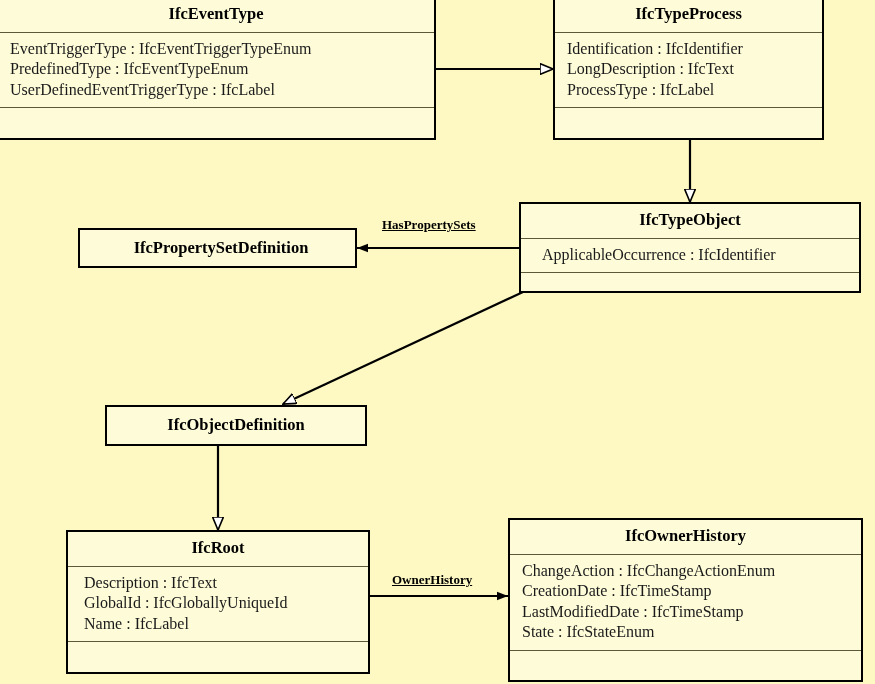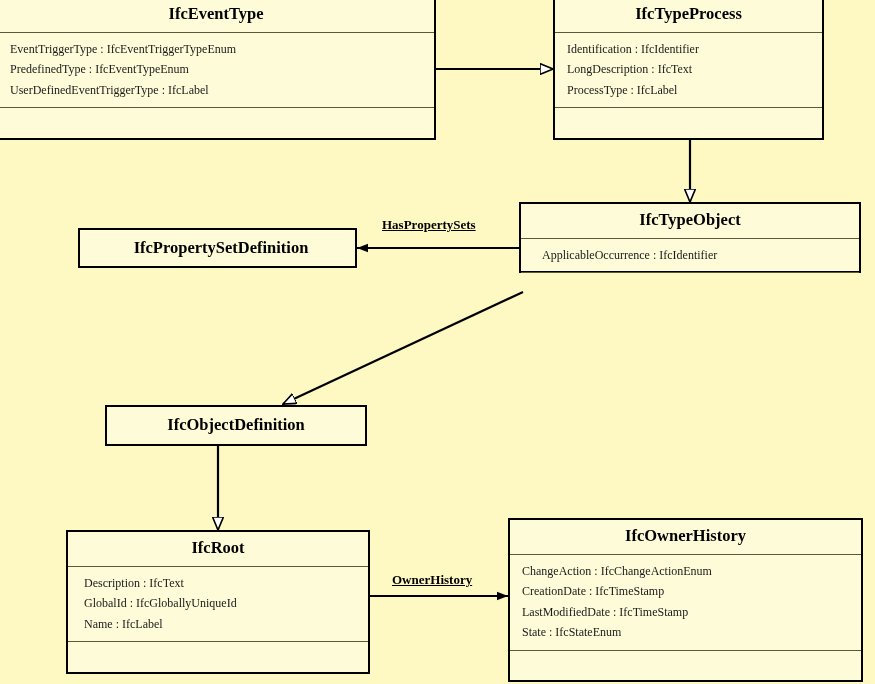--- a/index.html
+++ b/index.html
@@ -46,21 +46,21 @@
   .uml-sep {
     border-top: 1px solid #5a5a3a;
     height: 0;
     font-size: 0;
     line-height: 0;
   }
   .uml-attrs {
     padding: 6px 0 7px 12px;
   }
   .uml-attr {
-    font-size: 12px;
+    font-size: 16px;
     line-height: 20.5px;
     color: #1a1a1a;
     white-space: nowrap;
   }
   .uml-ops {
     height: 20px;
   }
   .edge-label {
     position: absolute;
     font-weight: bold;
@@ -118,21 +118,21 @@
     <div class="uml-sep"></div>
     <div class="uml-attrs">
       <div class="uml-attr">Identification : IfcIdentifier</div>
       <div class="uml-attr">LongDescription : IfcText</div>
       <div class="uml-attr">ProcessType : IfcLabel</div>
     </div>
     <div class="uml-sep"></div>
     <div class="uml-ops"></div>
   </div>
 
-  <div class="uml-class" style="left:519px; top:202px; width:342px; height:71px;">
+  <div class="uml-class" style="left:519px; top:202px; width:342px; height:91px;">
     <div class="uml-title">IfcTypeObject</div>
     <div class="uml-sep"></div>
     <div class="uml-attrs" style="padding-left:21px;">
       <div class="uml-attr">ApplicableOccurrence : IfcIdentifier</div>
     </div>
     <div class="uml-sep"></div>
     <div class="uml-ops"></div>
   </div>
 
   <div class="uml-class" style="left:78px; top:228px; width:279px; height:40px;padding-left:7px;">

